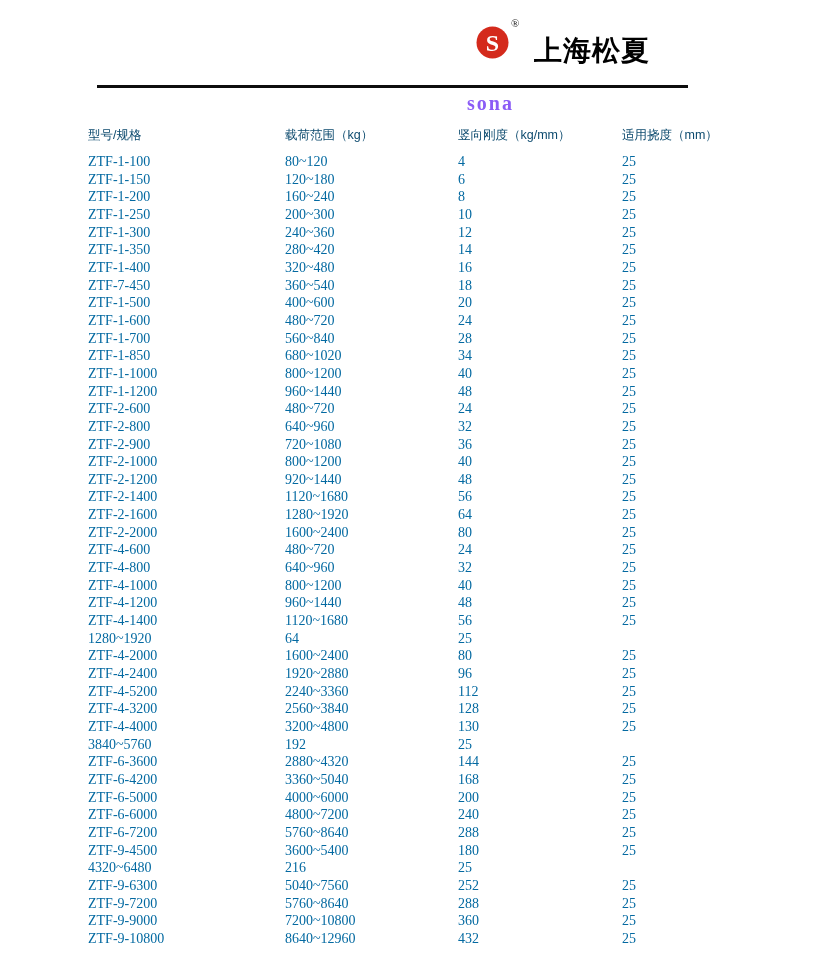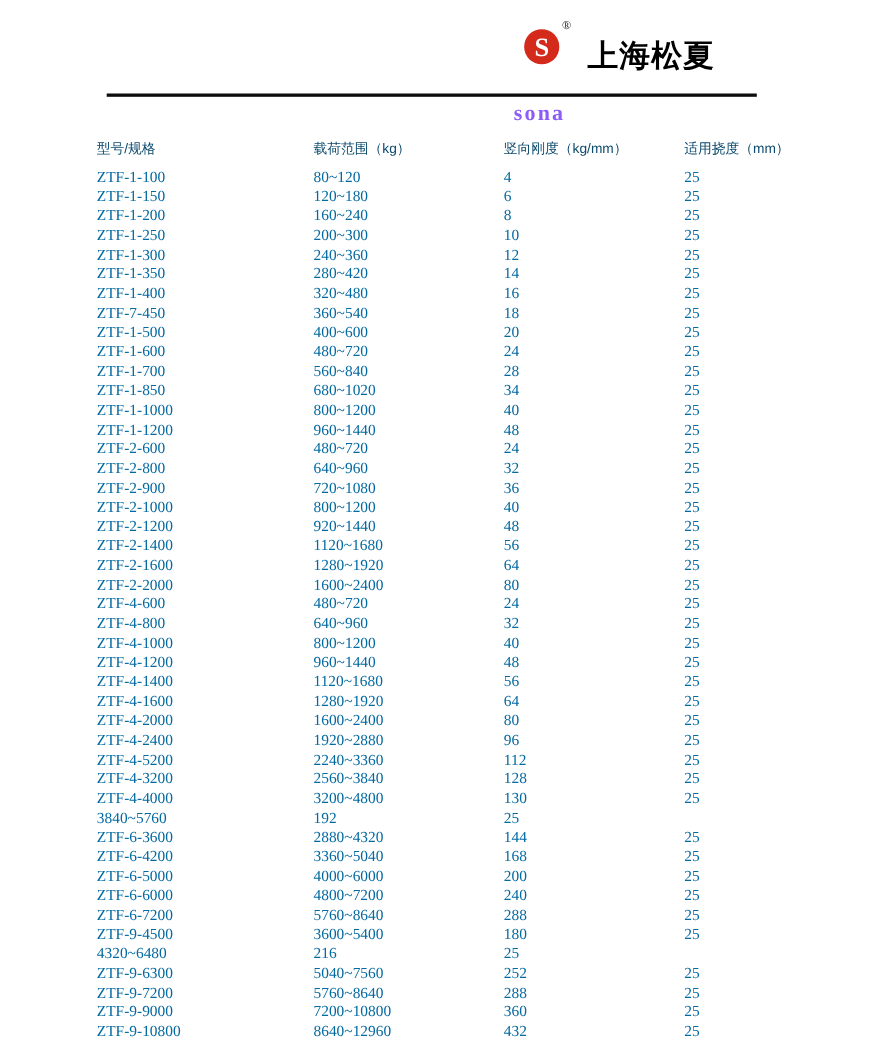--- a/index.html
+++ b/index.html
@@ -222,21 +222,20 @@
           <span class="td">48</span>
           <span class="td">25</span>
         </div>
         <div class="tr">
           <span class="td">ZTF-4-1400</span>
           <span class="td">1120~1680</span>
           <span class="td">56</span>
           <span class="td">25</span>
         </div>
         <div class="tr">
-          <span class="td">ZTF-4-1600</span>
           <span class="td">1280~1920</span>
           <span class="td">64</span>
           <span class="td">25</span>
         </div>
         <div class="tr">
           <span class="td">ZTF-4-2000</span>
           <span class="td">1600~2400</span>
           <span class="td">80</span>
           <span class="td">25</span>
         </div>

